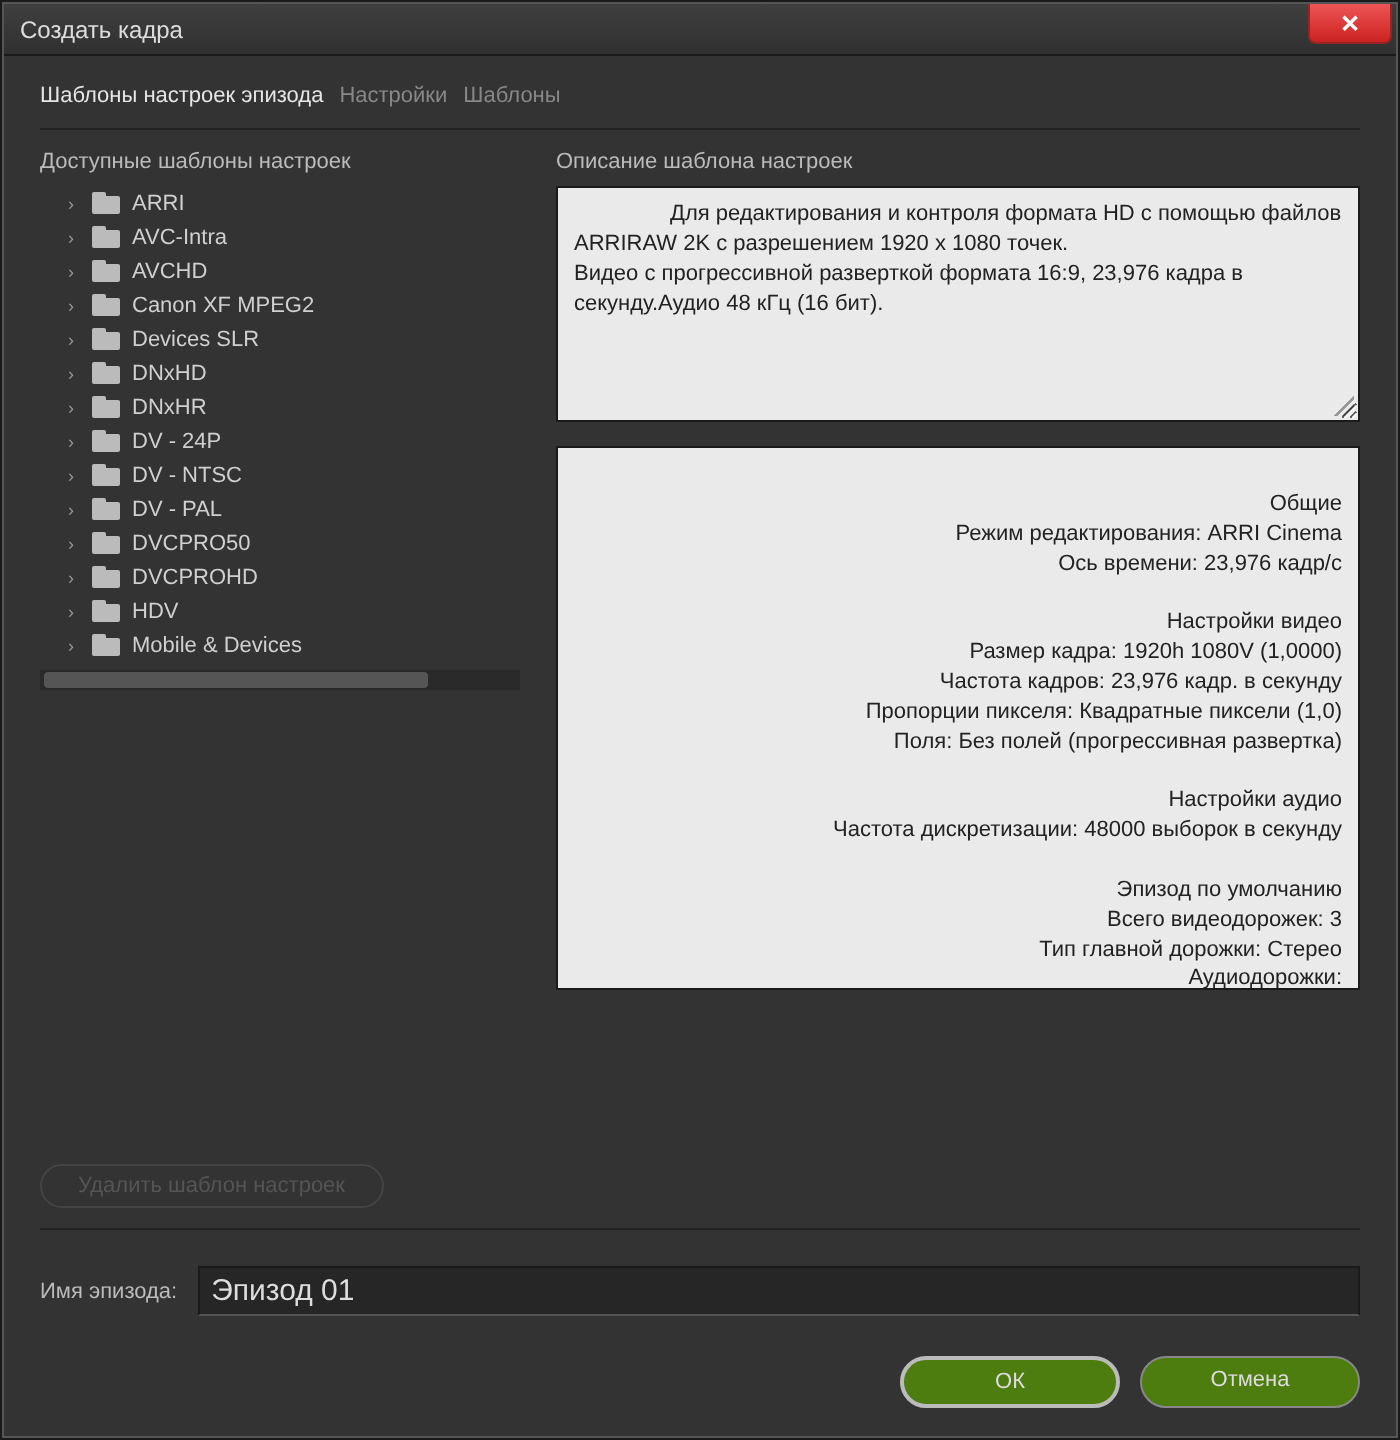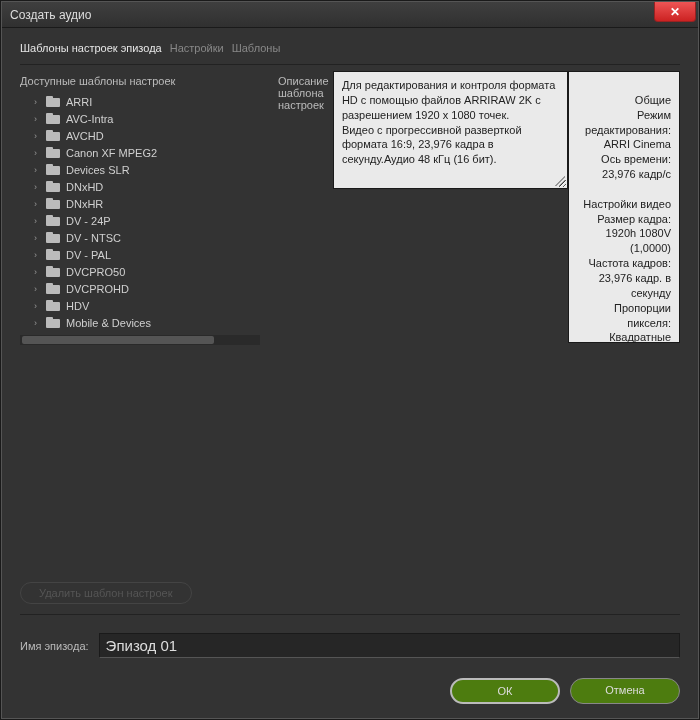--- a/index.html
+++ b/index.html
@@ -7,21 +7,21 @@
   .window { width: 698px; height: 718px; background: #333; border: 1px solid #555; display: flex; flex-direction: column; margin: 1px; }
   .titlebar { height: 26px; background: linear-gradient(#3f3f3f,#303030); display: flex; align-items: center; padding: 0 0 0 8px; border-bottom: 1px solid #1a1a1a; position: relative; }
   .titlebar-title { color: #ddd; font-size: 12px; }
   .close-btn { position: absolute; right: 2px; top: 0; width: 42px; height: 20px; background: linear-gradient(#e55,#c22); border: 1px solid #922; border-top: none; border-radius: 0 0 4px 4px; display: flex; align-items: center; justify-content: center; color: #fff; font-weight: bold; font-size: 12px; cursor: pointer; }
   .content { flex: 1; padding: 14px 18px 0 18px; display: flex; flex-direction: column; }
   .tabs { display: flex; gap: 8px; border-bottom: 1px solid #222; padding-bottom: 6px; margin-bottom: 6px; }
   .tab { color: #888; cursor: pointer; padding-bottom: 4px; }
   .tab.active { color: #e6e6e6; }
   .cols { display: flex; gap: 18px; flex: 1; min-height: 0; }
   .col-left { width: 240px; display: flex; flex-direction: column; }
-  .col-right { flex: 1; display: flex; }
+  .col-right { flex: 1; display: flex; flex-direction: column; }
   .section-label { color: #bbb; margin: 4px 0 6px 0; }
   .preset-list { flex: 1; overflow-y: auto; padding-right: 4px; }
   .preset-item { display: flex; align-items: center; height: 17px; padding-left: 14px; cursor: pointer; color: #d0d0d0; }
   .chevron { width: 10px; color: #999; font-size: 9px; margin-right: 2px; }
   .folder-icon { width: 14px; height: 11px; margin-right: 6px; position: relative; }
   .folder-icon::before { content: ''; position: absolute; width: 14px; height: 9px; top: 2px; background: #bbb; border-radius: 1px; }
   .folder-icon::after { content: ''; position: absolute; width: 7px; height: 3px; top: 0; left: 0; background: #bbb; border-radius: 1px 1px 0 0; }
   .scrollbar-h { height: 10px; background: #2a2a2a; margin-top: 4px; border-radius: 0; position: relative; }
   .scrollbar-h::before { content: ''; position: absolute; left: 2px; top: 1px; width: 80%; height: 8px; background: #555; border-radius: 2px; }
   .textbox { background: #eaeaea; color: #222; border: 1px solid #1a1a1a; padding: 6px 8px; font-size: 11px; line-height: 1.35; position: relative; overflow-y: auto; }
@@ -42,21 +42,21 @@
   .btn { border: 1px solid #888; border-radius: 14px; padding: 5px 0; width: 110px; text-align: center; color: #ddd; cursor: pointer; background: #4d7c0f; }
   .btn.primary { border: 2px solid #bbb; }
   .resize-grip { position: absolute; right: 2px; bottom: 2px; width: 10px; height: 10px; background: linear-gradient(135deg, transparent 50%, #999 50%, #999 60%, transparent 60%, transparent 70%, #999 70%, #999 80%, transparent 80%); }
   .lower-spacer { flex: 1; }
 </style>
 </head>
 <body>
 
 <div class="window">
   <div class="titlebar">
-    <span class="titlebar-title">Создать аудио</span>
+    <span class="titlebar-title">Создать кадра</span>
     <div class="close-btn">
       <span>✕</span>
     </div>
   </div>
 
   <div class="content">
     <div class="tabs">
       <div class="tab active">Шаблоны настроек эпизода</div>
       <div class="tab">Настройки</div>
       <div class="tab">Шаблоны</div>
@@ -143,21 +143,21 @@
         <div class="lower-spacer"></div>
 
         <div class="delete-preset">
           <span class="pill-btn disabled">Удалить шаблон настроек</span>
         </div>
       </div>
 
       <div class="col-right">
         <div class="section-label">Описание шаблона настроек</div>
         <div class="textbox desc-box" style="position:relative;">
-          <span style="white-space:pre-line;">Для редактирования и контроля формата HD с помощью файлов ARRIRAW 2K с разрешением 1920 x 1080 точек.
+          <span style="white-space:pre-line;margin-left:48px;">Для редактирования и контроля формата HD с помощью файлов ARRIRAW 2K с разрешением 1920 x 1080 точек.
 Видео с прогрессивной разверткой формата 16:9, 23,976 кадра в секунду.Аудио 48 кГц (16 бит).</span>
           <div class="resize-grip"></div>
         </div>
         <div class="textbox details-box">
           <span>Общие
 Режим редактирования: ARRI Cinema
 Ось времени: 23,976 кадр/с
 
 Настройки видео
 Размер кадра: 1920h 1080V (1,0000)

